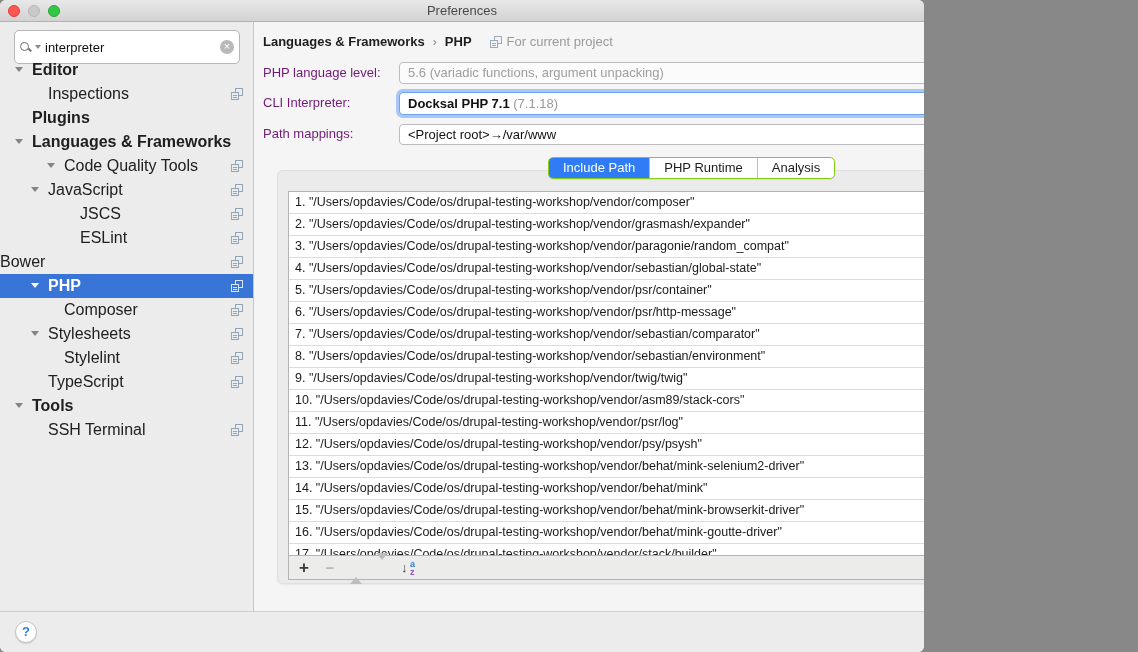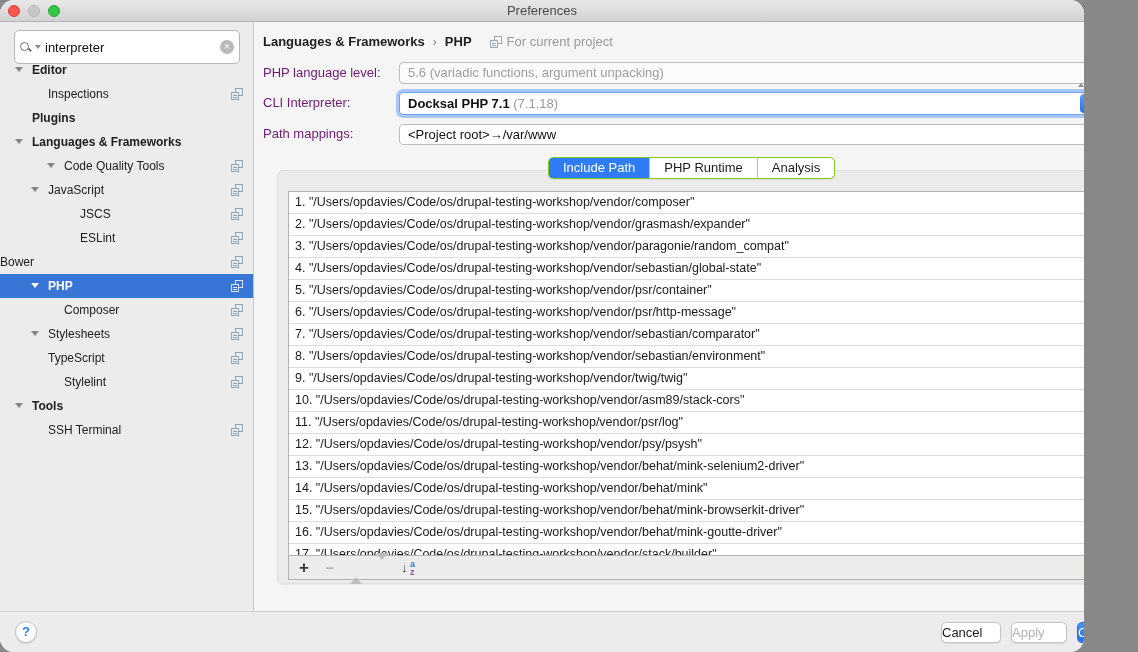--- a/index.html
+++ b/index.html
@@ -1,18 +1,18 @@
 <!DOCTYPE html>
 <html><head>
 <meta charset="utf-8">
 <style>
   * { margin:0; padding:0; box-sizing:border-box; }
   html,body { width:1138px; height:652px; }
   body { font-family:"Liberation Sans","DejaVu Sans",sans-serif; background:#888; }
-  .window { position:relative; width:1084px; height:652px; background:#f5f5f5; border-radius:14px; overflow:hidden; }
+  .window { position:relative; width:924px; height:652px; background:#f5f5f5; border-radius:6px; overflow:hidden; }
 
   
   .titlebar { position:absolute; left:0; top:0; width:100%; height:22px;
     background:linear-gradient(#e8e8e8,#d2d2d2); border-bottom:1px solid #b2b2b2; }
   .title { position:absolute; width:100%; text-align:center; top:3px; font-size:13px; color:#4a4a4a; }
   .lights { position:absolute; left:8px; top:5px; display:flex; gap:8px; }
   .light { width:12px; height:12px; border-radius:50%; }
   .light.red { background:#fc5753; border:1px solid #df3e36; }
   .light.gray { background:#c9c9c9; border:1px solid #b5b5b5; }
   .light.green { background:#33c748; border:1px solid #24a533; }
@@ -27,21 +27,21 @@
     border:1.5px solid #6f6f6f; border-radius:50%; }
   .mag::after { content:""; position:absolute; left:7.5px; top:8.5px; width:4px; height:1.5px;
     background:#6f6f6f; transform:rotate(45deg); }
   .mag-tri { width:0; height:0; border-left:3px solid transparent; border-right:3px solid transparent;
     border-top:4px solid #8a8a8a; margin-right:4px; flex:none; }
   .search-text { font-size:13px; color:#111; flex:1 1 auto; white-space:nowrap; overflow:hidden; }
   .clear-btn { flex:none; width:14px; height:14px; border-radius:50%; background:#b9b9b9; color:#fff;
     font-size:11px; line-height:13px; text-align:center; }
 
   .tree { position:absolute; left:0; top:36px; width:254px; }
-  .tree-row { position:relative; height:24px; line-height:24px; font-size:12px; color:#202020; cursor:default; }
+  .tree-row { position:relative; height:24px; line-height:24px; font-size:16px; color:#202020; cursor:default; }
   .tree-row.bold .tree-label { font-weight:bold; }
   .tree-row.selected { background:#3875d6; color:#fff; }
   .tree-row .tri { position:absolute; top:9px; width:0; height:0;
     border-left:4px solid transparent; border-right:4px solid transparent; border-top:5px solid #848484; }
   .tree-row.selected .tri { border-top-color:#fff; }
   .badge { position:absolute; right:11px; top:6px; width:12px; height:12px; }
   .badge i { position:absolute; width:8px; height:8px; border:1px solid #92a5b6; }
   .badge i.back { left:4px; top:0; }
   .badge i.front { left:0; top:4px; background:#ececec; }
   .badge i.front::after { content:""; position:absolute; left:1px; top:1.5px; width:4px; height:1px;
@@ -185,25 +185,25 @@
             <i class="front"></i>
           </span></div>
         <div class="tree-row"><span class="tree-label" style="padding-left: 64px;">Composer</span><span class="badge">
             <i class="back"></i>
             <i class="front"></i>
           </span></div>
         <div class="tree-row"><span class="tri" style="left: 31px;"></span><span class="tree-label" style="padding-left: 48px;">Stylesheets</span><span class="badge">
             <i class="back"></i>
             <i class="front"></i>
           </span></div>
+        <div class="tree-row"><span class="tree-label" style="padding-left: 64px;">Stylelint</span><span class="badge">
+            <i class="back"></i>
+            <i class="front"></i>
+          </span></div>
         <div class="tree-row"><span class="tree-label" style="padding-left: 48px;">TypeScript</span><span class="badge">
-            <i class="back"></i>
-            <i class="front"></i>
-          </span></div>
-        <div class="tree-row"><span class="tree-label" style="padding-left: 64px;">Stylelint</span><span class="badge">
             <i class="back"></i>
             <i class="front"></i>
           </span></div>
         <div class="tree-row bold"><span class="tri" style="left: 15px;"></span><span class="tree-label" style="padding-left: 32px;">Tools</span></div>
         <div class="tree-row"><span class="tree-label" style="padding-left: 48px;">SSH Terminal</span><span class="badge">
             <i class="back"></i>
             <i class="front"></i>
           </span></div>
       </div>
   </div>

